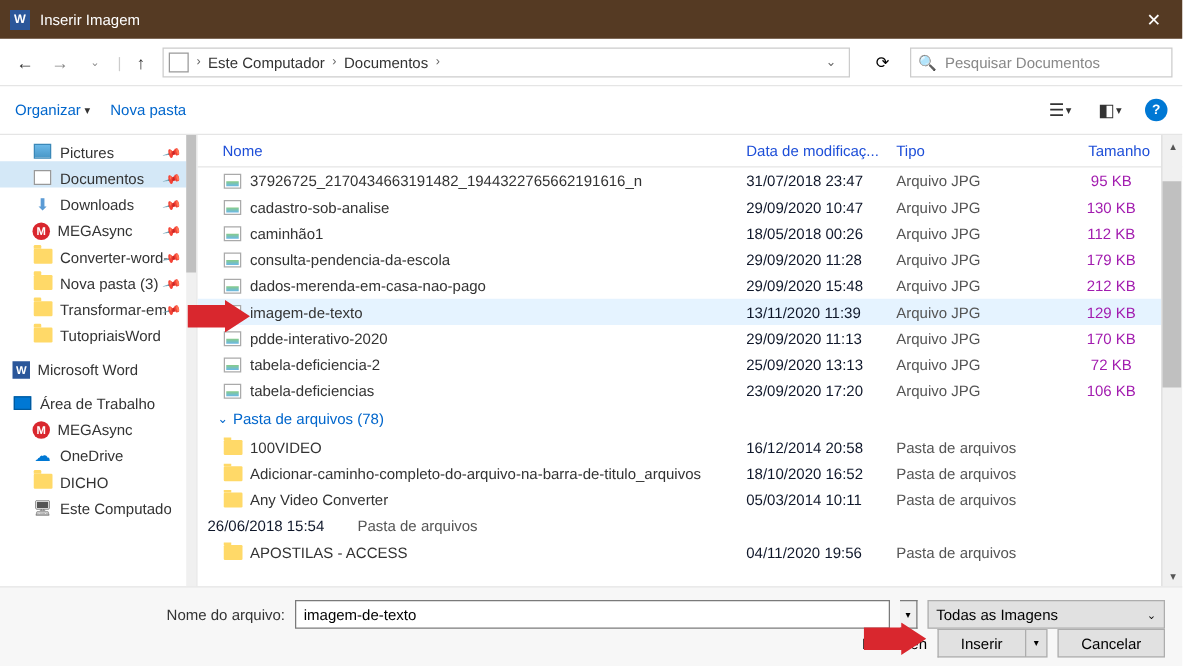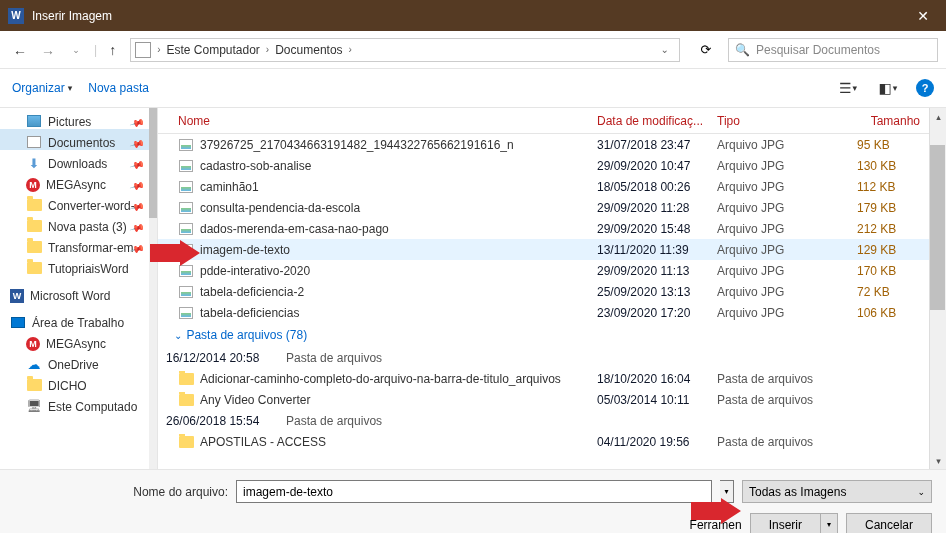--- a/index.html
+++ b/index.html
@@ -44,41 +44,41 @@
 .fi-mega{width:14px;height:14px;border-radius:50%;background:#d9272e;display:flex;align-items:center;justify-content:center;color:#fff;font-size:9px;font-weight:bold}
 .fi-word{width:14px;height:14px;background:#2b579a;color:#fff;display:flex;align-items:center;justify-content:center;font-size:9px;font-weight:bold}
 .fi-desk{width:14px;height:11px;background:#0078d4;border:1px solid #005a9e}
 .fi-cloud{color:#0078d4;font-size:13px}
 .fi-pc{color:#555;font-size:12px}
 .file-list{flex:1;overflow:hidden;position:relative}
 .list-scroll{width:17px;background:#f0f0f0;position:absolute;right:0;top:0;bottom:0;border-left:1px solid #ddd}
 .list-thumb{width:15px;background:#c0c0c0;position:absolute;right:1px;top:37px;height:165px}
 .scroll-arrow{width:17px;height:17px;display:flex;align-items:center;justify-content:center;font-size:9px;color:#555;position:absolute}
 .list-header{height:26px;display:flex;border-bottom:1px solid #e5e5e5;align-items:center;padding-right:17px}
-.lh-col{padding:0 8px;color:#b91c1c;border-right:1px solid transparent;cursor:pointer;white-space:nowrap;overflow:hidden}
+.lh-col{padding:0 8px;color:#1d4ed8;border-right:1px solid transparent;cursor:pointer;white-space:nowrap;overflow:hidden}
 .col-name{flex:1;min-width:200px;padding-left:20px}
 .col-date{width:120px}
 .col-type{width:140px}
 .col-size{width:80px;text-align:right}
 .list-body{overflow:hidden}
 .file-row{height:21px;display:flex;align-items:center;padding-right:17px;cursor:pointer}
 .file-row.hl{background:#e5f3ff}
 .fr-name{flex:1;min-width:200px;padding-left:20px;display:flex;align-items:center;gap:6px;white-space:nowrap;overflow:hidden;color:#333}
 .fr-icon{width:16px;height:16px;display:inline-flex;align-items:center;justify-content:center}
 .jpg-icon{width:14px;height:12px;background:#fff;border:1px solid #aaa;position:relative}
 .jpg-icon::after{content:"";position:absolute;bottom:1px;left:1px;right:1px;height:4px;background:linear-gradient(#88cc88,#6ab8e8)}
 .folder-icon{width:15px;height:12px;background:#ffd968;border-radius:1px;position:relative}
 .folder-icon::before{content:"";position:absolute;top:-3px;left:0;width:6px;height:3px;background:#ffd968;border-radius:1px 1px 0 0}
 .fr-date{width:120px;color:#0f172a;padding:0 8px}
 .fr-type{width:140px;color:#555;padding:0 8px}
-.fr-size{width:80px;text-align:left;color:#a16207;padding:0 8px}
+.fr-size{width:80px;text-align:center;color:#a21caf;padding:0 8px}
 .group-header{height:24px;display:flex;align-items:center;padding-left:16px;color:#0066cc;gap:4px;cursor:pointer}
 .group-chev{font-size:10px}
 .bottom-panel{border-top:1px solid #e5e5e5;padding:10px 14px;background:#f7f7f7}
-.filename-row{display:flex;align-items:center;gap:8px;margin-bottom:10px}
+.filename-row{display:flex;align-items:center;gap:8px;}
 .fn-label{text-align:right;width:214px;color:#333}
 .fn-input{flex:1;height:23px;border:1px solid #7a7a7a;padding:0 6px;background:#fff}
 .fn-dd{width:14px;height:23px;border:1px solid #7a7a7a;border-left:none;background:#f0f0f0;display:flex;align-items:center;justify-content:center;font-size:8px;cursor:pointer}
 .filter-dd{width:190px;height:23px;border:1px solid #adadad;background:#e1e1e1;display:flex;align-items:center;padding:0 6px;cursor:pointer;justify-content:space-between}
 .button-row{display:flex;align-items:center;gap:8px;justify-content:flex-end}
 .fr-tools{color:#000000;margin-right:0}
 .btn{height:23px;border:1px solid #adadad;background:#e1e1e1;padding:0 18px;cursor:pointer;display:flex;align-items:center}
 .btn-split{display:flex}
 .btn-split .btn-main{border-right:none;padding:0 18px}
 .btn-split .btn-dd{width:18px;padding:0;justify-content:center;font-size:8px}
@@ -325,32 +325,38 @@
           </div>
           <div class="fr-date">23/09/2020 17:20</div>
           <div class="fr-type">Arquivo JPG</div>
           <div class="fr-size">106 KB</div>
         </div>
         <div class="group-header">
           <span class="group-chev">⌄</span>
           <span>Pasta de arquivos (78)</span>
         </div>
         <div class="file-row">
+          <div class="fr-name">
+            <span class="fr-icon">
+              <span class="folder-icon"></span>
+            </span>
+            <span>100VIDEO</span>
+          </div>
           <div class="fr-date">16/12/2014 20:58</div>
           <div class="fr-type">Pasta de arquivos</div>
           <div class="fr-size"></div>
         </div>
         <div class="file-row">
           <div class="fr-name">
             <span class="fr-icon">
               <span class="folder-icon"></span>
             </span>
             <span>Adicionar-caminho-completo-do-arquivo-na-barra-de-titulo_arquivos</span>
           </div>
-          <div class="fr-date">18/10/2020 16:04</div>
+          <div class="fr-date">18/10/2020 16:52</div>
           <div class="fr-type">Pasta de arquivos</div>
           <div class="fr-size"></div>
         </div>
         <div class="file-row">
           <div class="fr-name">
             <span class="fr-icon">
               <span class="folder-icon"></span>
             </span>
             <span>Any Video Converter</span>
           </div>

